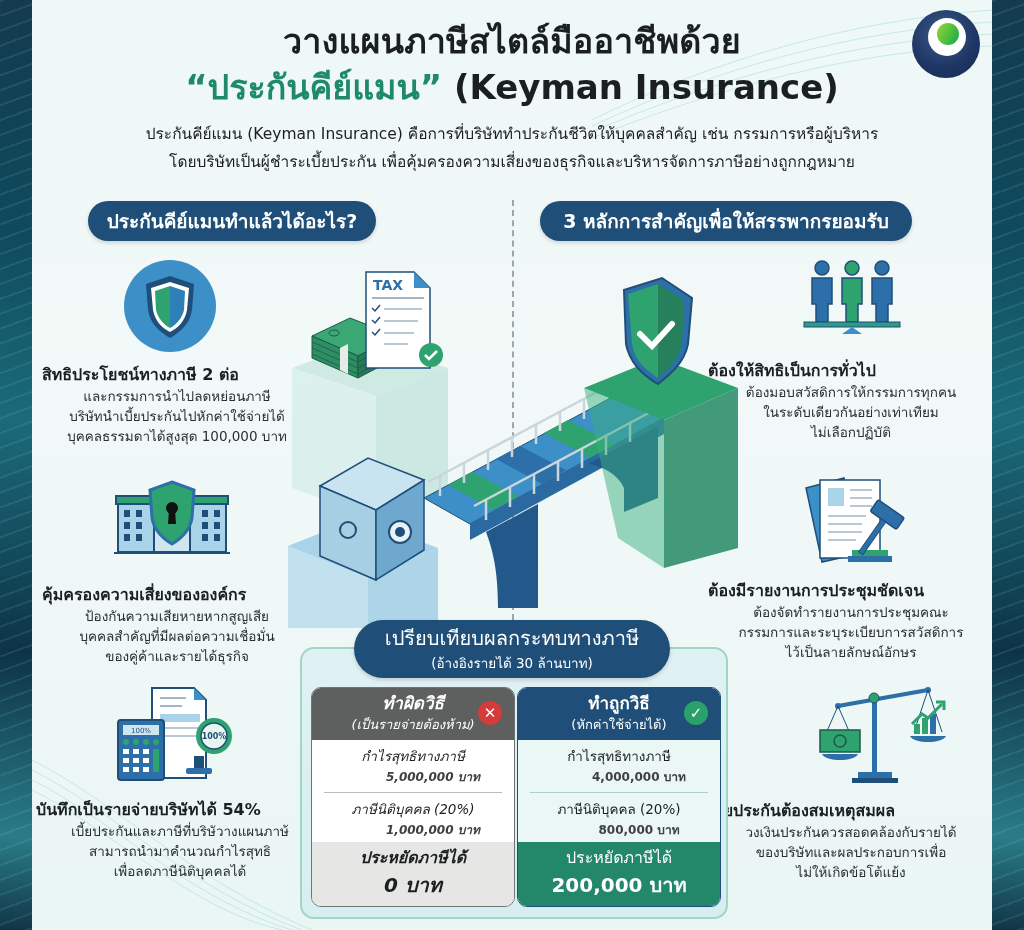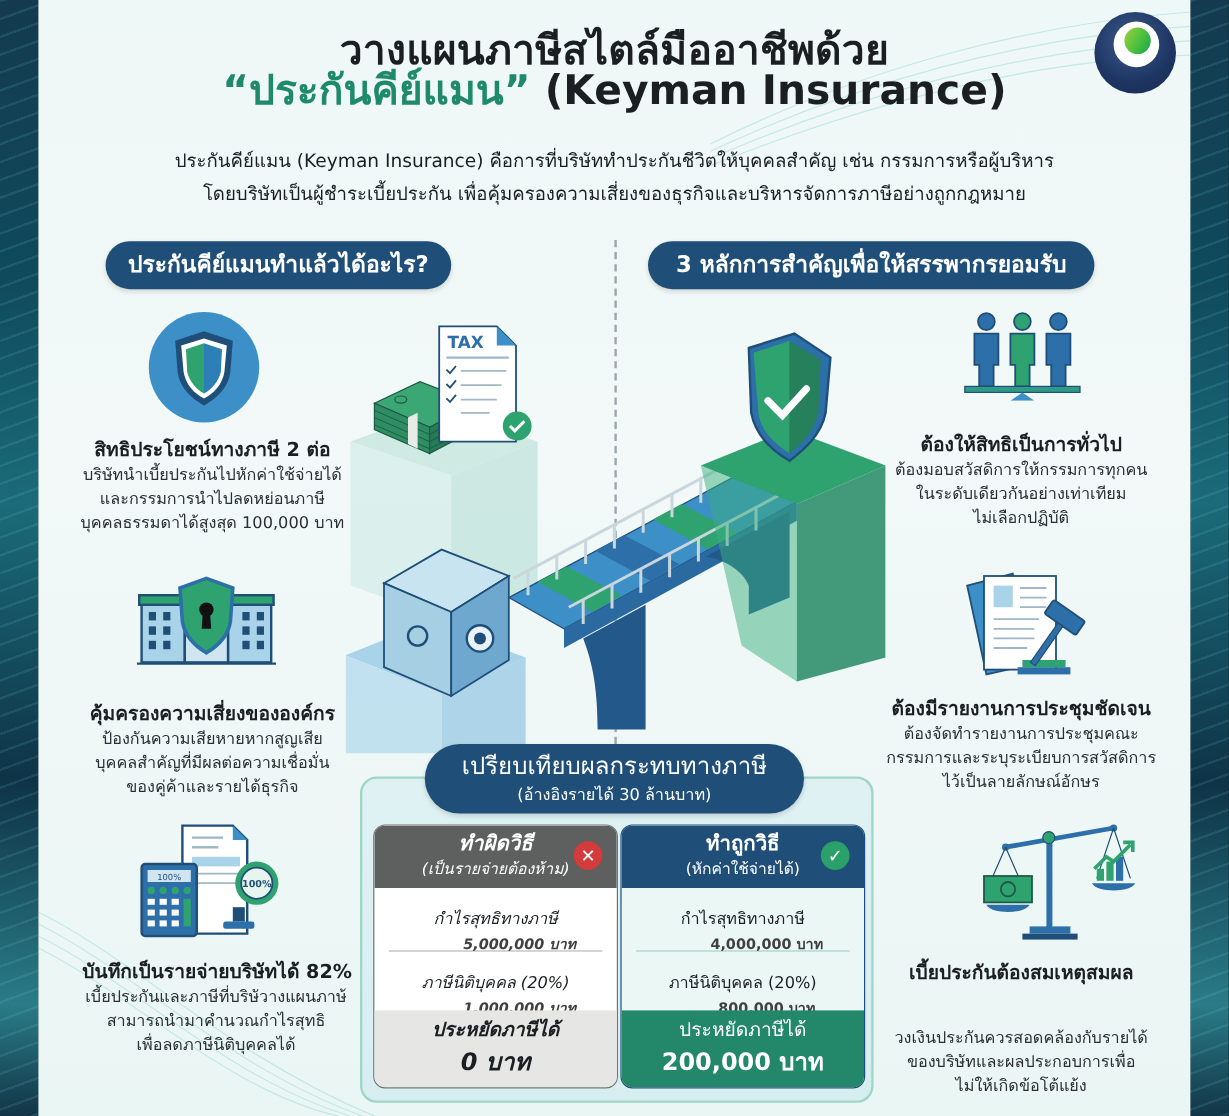--- a/index.html
+++ b/index.html
@@ -25,21 +25,21 @@
     background: linear-gradient(180deg, #eef8f6 0%, #f2f9f8 40%, #eaf6f4 100%);
     overflow: hidden;
   }
   .wave {
     position: absolute; pointer-events: none;
   }
   .title-1, .title-2 {
     position: absolute; left: 0; right: 0; text-align: center; font-weight: bold;
   }
   .title-1 { top: 14px; font-size: 34px; color: #1b1f22; letter-spacing: 0.2px; }
-  .title-2 { top: 48px; font-size: 34px; color: #1b1f22; }
+  .title-2 { top: 60px; font-size: 34px; color: #1b1f22; }
   .title-2 .accent { color: #1f8a6a; }
   .logo {
     position: absolute; right: 12px; top: 10px; width: 68px; height: 68px;
     border-radius: 50%; background: radial-gradient(circle at 45% 35%, #3b5a8a 0%, #1e3563 60%, #162a52 100%);
   }
   .logo .inner {
     position: absolute; left: 16px; top: 8px; width: 38px; height: 38px; border-radius: 50%;
     background: #ffffff;
   }
   .logo .dot {
@@ -55,21 +55,21 @@
     font-size: 19px; font-weight: bold; text-align: center; line-height: 40px; height: 40px;
     box-shadow: 0 2px 4px rgba(0,0,0,0.15);
   }
   .pill-left { left: 56px; top: 201px; width: 288px; }
   .pill-right { left: 508px; top: 201px; width: 372px; }
   .divider {
     position: absolute; left: 480px; top: 200px; height: 420px; width: 0;
     border-left: 2px dashed #9aa7ad;
   }
   .item-title {
-    position: absolute; text-align: center; font-weight: bold; font-size: 16px; color: #1b1f22;
+    position: absolute; text-align: left; font-weight: bold; font-size: 16px; color: #1b1f22;
   }
   .item-desc {
     position: absolute; text-align: center; font-size: 13.5px; line-height: 20px; color: #2a2f34;
   }
   .icon { position: absolute; }
   
   .compare-wrap {
     position: absolute; left: 268px; top: 647px; width: 428px; height: 272px;
     border-radius: 14px; background: linear-gradient(180deg, #dff1f3 0%, #d7eef0 100%);
     border: 2px solid #9fd6c6;
@@ -92,21 +92,21 @@
   .card-good .card-head { background: #1f4f78; }
   .card-head .h { font-size: 17px; font-weight: bold; line-height: 24px; padding-top: 3px; }
   .card-head .sub { font-size: 13px; line-height: 20px; }
   .badge {
     position: absolute; right: 12px; top: 13px; width: 24px; height: 24px; border-radius: 50%;
     color: #fff; font-size: 15px; line-height: 24px; text-align: center; font-weight: bold;
   }
   .badge-x { background: #d43b3b; }
   .badge-ok { background: #2aa06a; }
   .row { text-align: center; padding-top: 6px; height: 52px; }
-  .row .lbl { font-size: 13.5px; line-height: 20px; color: #1b1f22; margin-top: 10px; }
+  .row .lbl { font-size: 13.5px; line-height: 20px; color: #1b1f22; }
   .row .val { font-size: 12px; font-weight: bold; line-height: 22px; color: #404040; padding-left: 40px; }
   .row-sep { height: 1px; margin: 0 12px; background: #b7bcbf; }
   .card-good .row-sep { background: #a5d3c7; }
   .card-foot { position: absolute; left: 0; right: 0; bottom: 0; height: 64px; text-align: center; }
   .card-bad .card-foot { background: #e6e6e5; }
   .card-good .card-foot { background: #23876a; color: #fff; }
   .card-foot .fl { font-size: 16px; line-height: 24px; padding-top: 4px; }
   .card-bad .card-foot .fl { font-weight: bold; color: #1b1f22; }
   .card-foot .fv { font-size: 20px; font-weight: bold; line-height: 30px; }
   .card-bad .card-foot .fv { color: #1b1f22; }
@@ -156,22 +156,22 @@
 
   <svg class="icon" style="left:90px;top:258px;" width="96" height="96" viewBox="0 0 96 96">
     <circle cx="48" cy="48" r="46" fill="#3c8fc7"></circle>
     <path d="M48 18 L72 26 L70 52 C 68 66, 58 74, 48 80 C 38 74, 28 66, 26 52 L24 26 Z" fill="#1f4f78"></path>
     <path d="M48 24 L67 30 L65 52 C 63 63, 56 70, 48 74 C 40 70, 33 63, 31 52 L29 30 Z" fill="#ffffff"></path>
     <path d="M48 28 L48 70 C 41 66, 36 60, 34 52 L33 33 Z" fill="#2fa36f"></path>
     <path d="M48 28 L63 33 L62 52 C 60 60, 55 66, 48 70 Z" fill="#2d7fb8"></path>
   </svg>
   <div class="item-title" style="left:10px;top:362px;width:270px;">สิทธิประโยชน์ทางภาษี 2 ต่อ</div>
   <div class="item-desc" style="left:10px;top:386px;width:270px;">
+    <div>และกรรมการนำไปลดหย่อนภาษี</div>
     <div>บริษัทนำเบี้ยประกันไปหักค่าใช้จ่ายได้</div>
-    <div>และกรรมการนำไปลดหย่อนภาษี</div>
     <div>บุคคลธรรมดาได้สูงสุด 100,000 บาท</div>
   </div>
 
   <svg class="icon" style="left:82px;top:480px;" width="116" height="80" viewBox="0 0 116 80">
     <rect x="4" y="22" width="36" height="50" fill="#a9d3e8" stroke="#1f4f78" stroke-width="2"></rect>
     <rect x="2" y="16" width="40" height="8" fill="#2fa36f" stroke="#1f4f78" stroke-width="2"></rect>
     <rect x="76" y="22" width="36" height="50" fill="#a9d3e8" stroke="#1f4f78" stroke-width="2"></rect>
     <rect x="74" y="16" width="40" height="8" fill="#2fa36f" stroke="#1f4f78" stroke-width="2"></rect>
     <g fill="#1f4f78">
       <rect x="10" y="30" width="6" height="7"></rect>
@@ -228,21 +228,21 @@
         <rect x="23" y="83" width="6" height="5"></rect>
         <rect x="33" y="83" width="6" height="5"></rect>
     </g>
     <rect x="43" y="65" width="6" height="23" fill="#2fa36f"></rect>
     <circle cx="104" cy="52" r="18" fill="#2fa36f"></circle>
     <circle cx="104" cy="52" r="13" fill="#e7f5ee" stroke="#1f4f78" stroke-width="1.5"></circle>
     <text x="104" y="55" font-size="8" text-anchor="middle" fill="#1f4f78" font-family="DejaVu Sans, sans-serif" font-weight="bold">100%</text>
     <rect x="84" y="72" width="10" height="12" fill="#1f4f78"></rect>
     <rect x="76" y="84" width="26" height="6" rx="2" fill="#2d6fa8"></rect>
   </svg>
-  <div class="item-title" style="left:4px;top:797px;width:290px;">บันทึกเป็นรายจ่ายบริษัทได้ 82%</div>
+  <div class="item-title" style="left:4px;top:797px;width:290px;">บันทึกเป็นรายจ่ายบริษัทได้ 54%</div>
   <div class="item-desc" style="left:10px;top:821px;width:276px;">
     <div>เบี้ยประกันและภาษีที่บริษัวางแผนภาษ้</div>
     <div>สามารถนำมาคำนวณกำไรสุทธิ</div>
     <div>เพื่อลดภาษีนิติบุคคลได้</div>
   </div>
 
   <svg class="icon" style="left:256px;top:268px;" width="450" height="360" viewBox="0 0 450 360">
 
     <g>
       <path d="M4 100 L76 74 L160 100 L88 128 Z" fill="#cfeae3"></path>
@@ -399,21 +399,21 @@
     <rect x="96" y="40" width="6" height="10" fill="#2fa36f"></rect>
       <rect x="104" y="34" width="6" height="16" fill="#2fa36f"></rect>
       <rect x="112" y="30" width="6" height="20" fill="#2d6fa8"></rect>
     <path d="M94 40 L104 30 L110 34 L124 20" stroke="#2fa36f" stroke-width="3" fill="none"></path>
     <path d="M118 18 L126 18 L126 26" stroke="#2fa36f" stroke-width="3" fill="none"></path>
     <path d="M92 52 L128 52 C 124 60, 96 60, 92 52 Z" fill="#2d6fa8"></path>
     <rect x="40" y="88" width="34" height="6" fill="#2d6fa8"></rect>
     <rect x="34" y="94" width="46" height="5" fill="#1f4f78"></rect>
   </svg>
   <div class="item-title" style="left:676px;top:798px;width:286px;">เบี้ยประกันต้องสมเหตุสมผล</div>
-  <div class="item-desc" style="left:676px;top:855px;width:286px;">
+  <div class="item-desc" style="left:676px;top:822px;width:286px;">
     <div>วงเงินประกันควรสอดคล้องกับรายได้</div>
     <div>ของบริษัทและผลประกอบการเพื่อ</div>
     <div>ไม่ให้เกิดข้อโต้แย้ง</div>
   </div>
 
   <div class="compare-wrap"></div>
   <div class="compare-pill">
     <div class="t">เปรียบเทียบผลกระทบทางภาษี</div>
     <div class="s">(อ้างอิงรายได้ 30 ล้านบาท)</div>
   </div>

